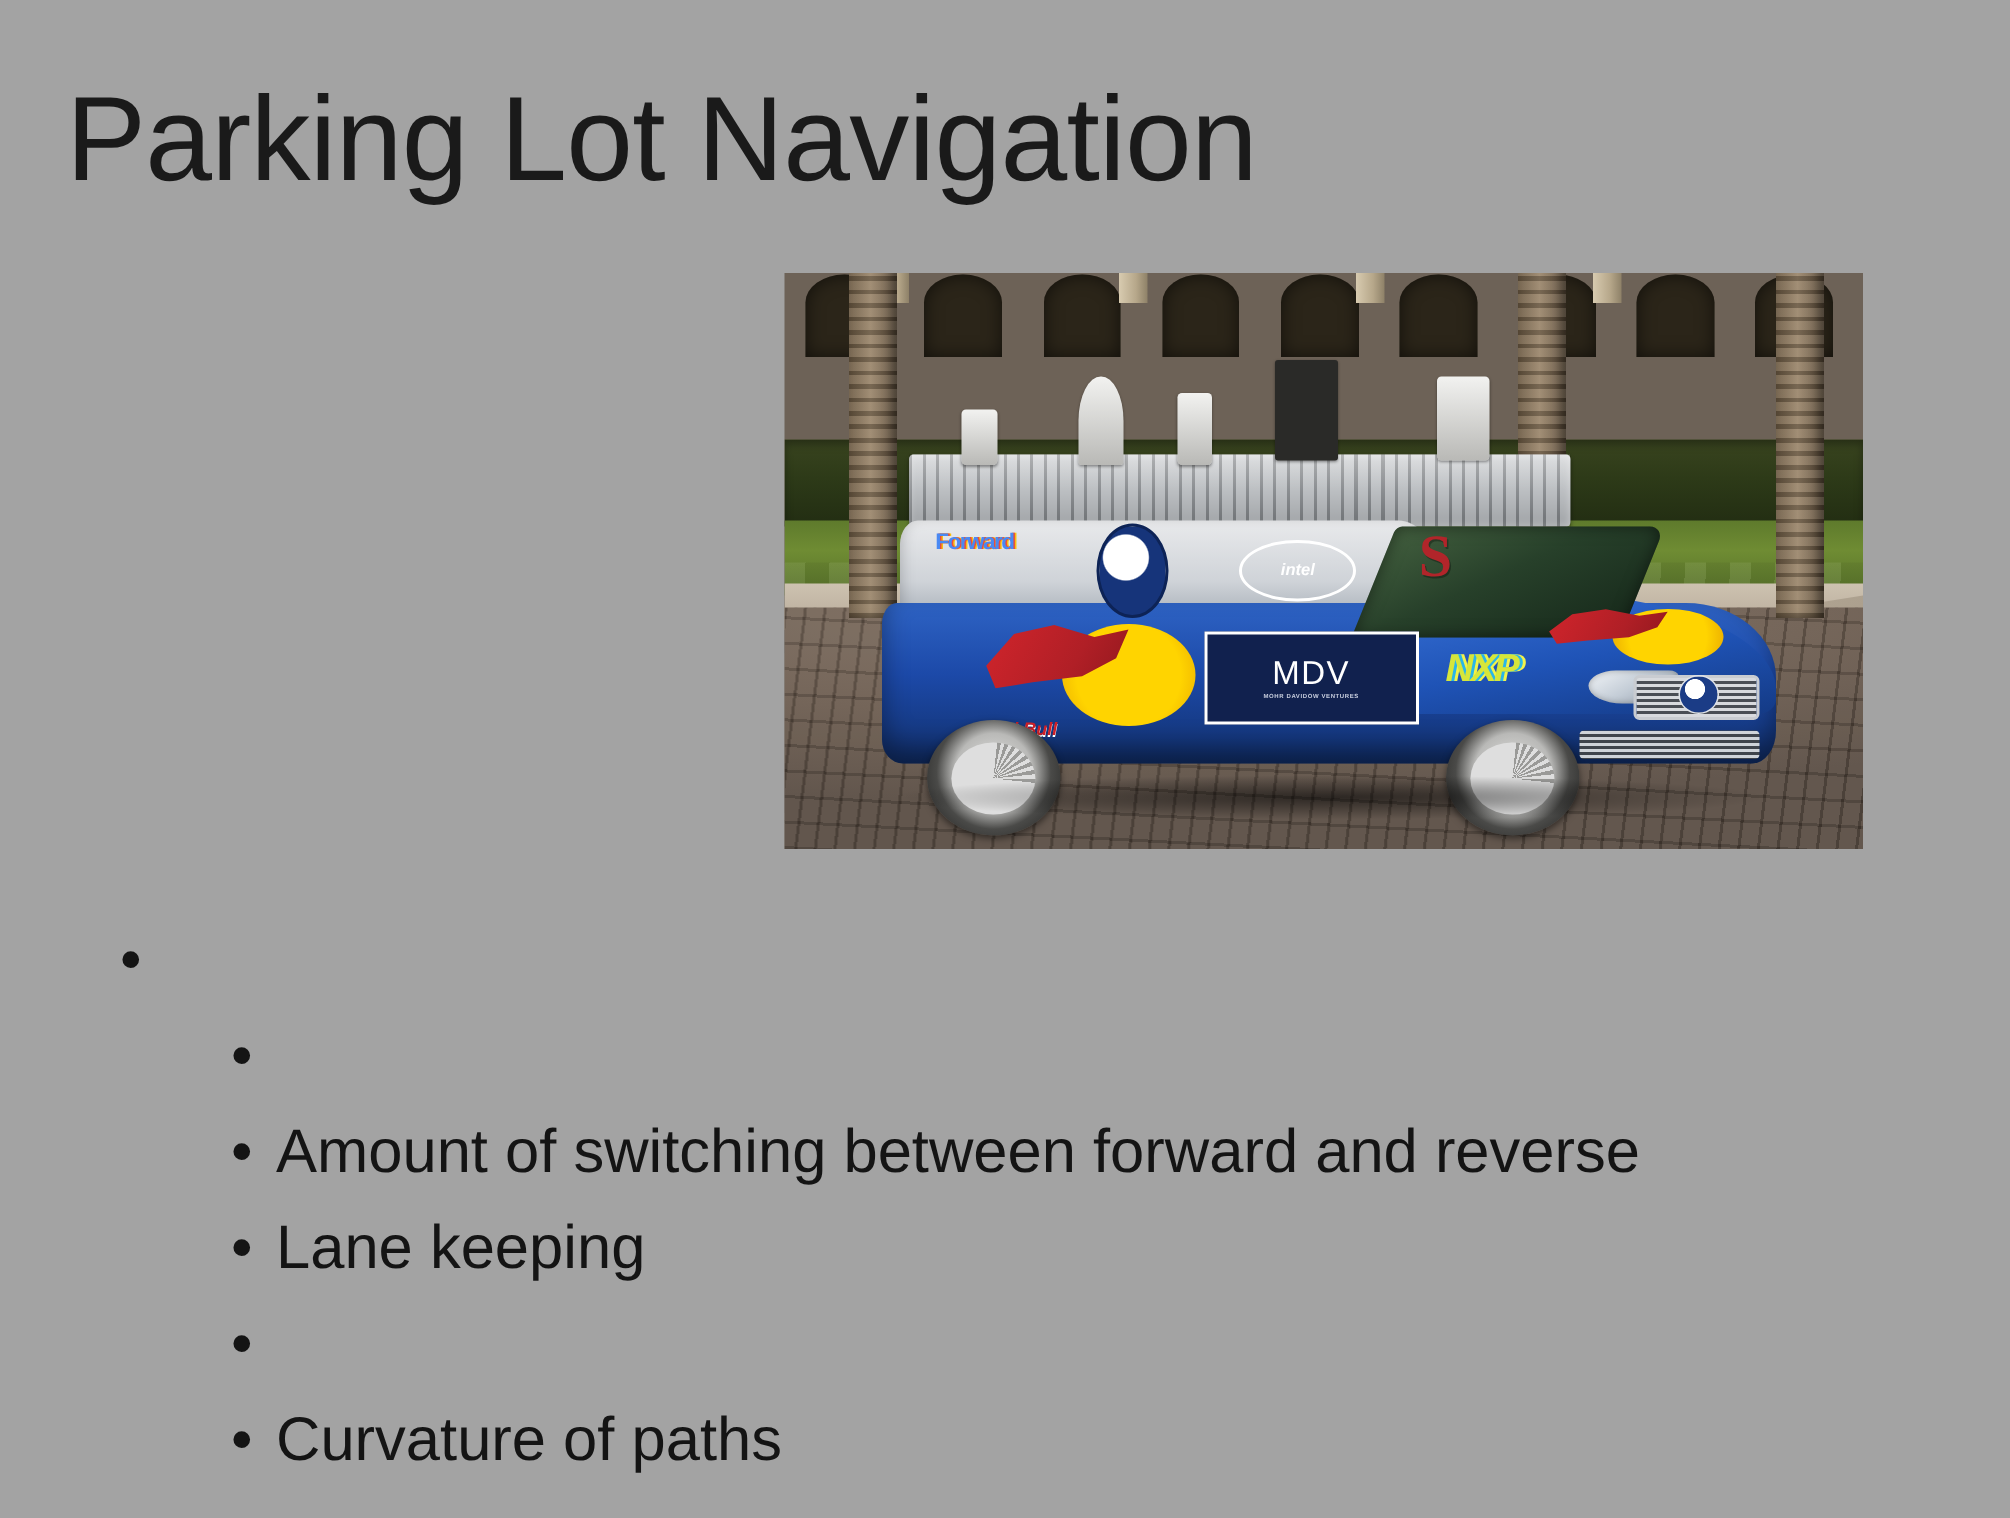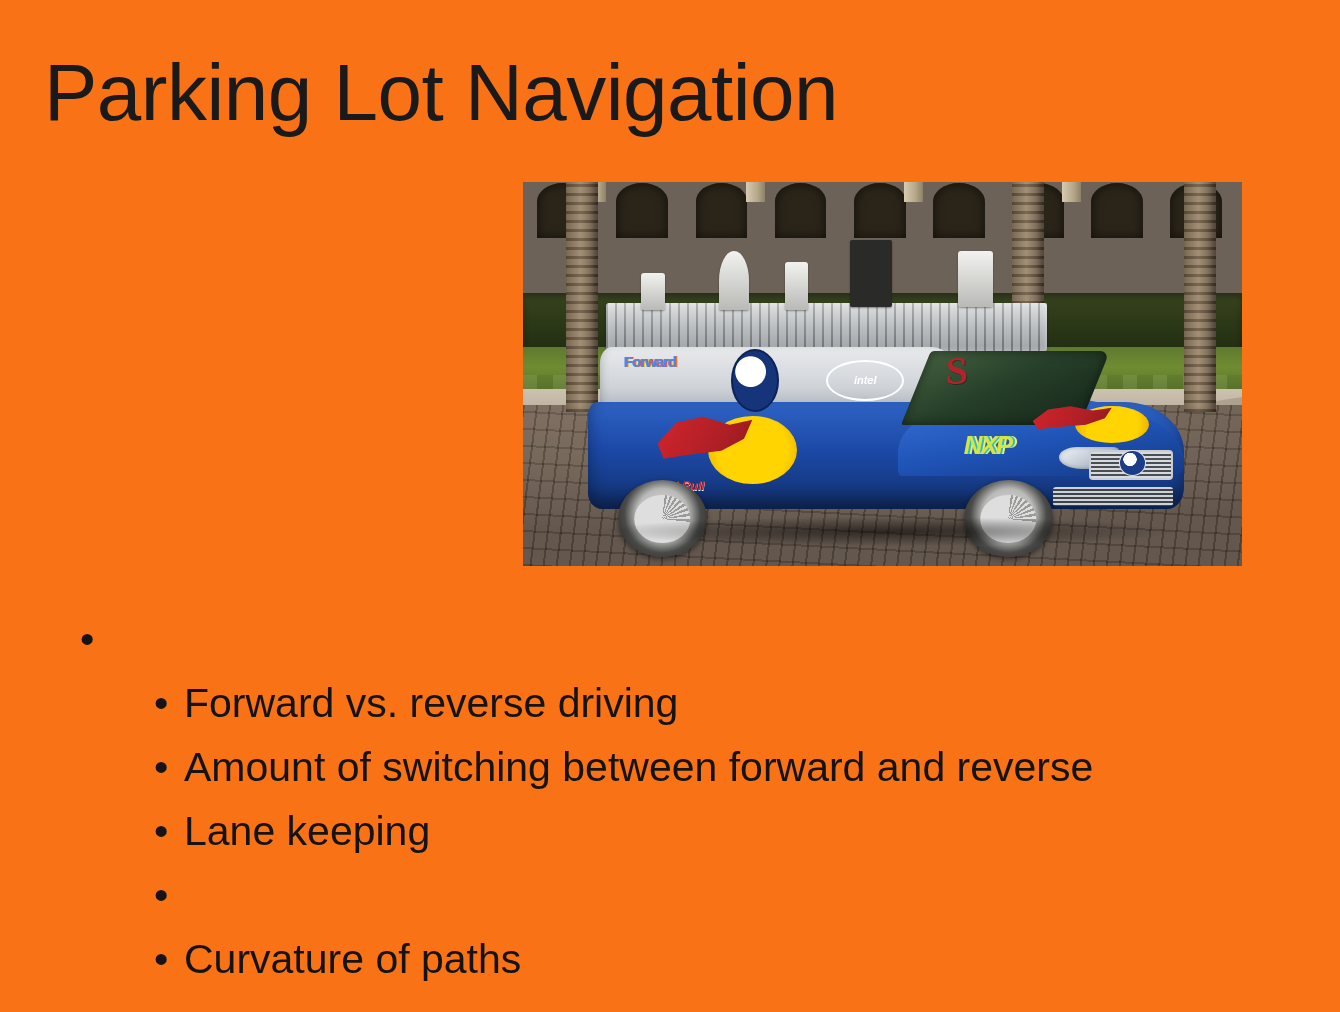--- a/index.html
+++ b/index.html
@@ -2,21 +2,21 @@
 <html><head>
 <meta charset="utf-8">
 <style>
   * { margin:0; padding:0; box-sizing:border-box; }
   html, body {
     width:1340px; height:1012px;
     background:#ffffff;
     font-family:"Liberation Sans", sans-serif;
     overflow:hidden;
   }
-  .slide { position:relative; width:1340px; height:1012px; background:#f97316; }
+  .slide { position:relative; width:1340px; height:1012px; background:#a3a3a3; }
 
   
   .slide-title {
     position:absolute; left:44px; top:52px;
     font-size:80px; font-weight:400; line-height:1.02;
     color:#1a1a1a; letter-spacing:-0.5px; white-space:nowrap;
   }
 
   
   .photo {
@@ -303,20 +303,24 @@
       <div class="logo logo-intel">intel</div>
 
       <div class="logo logo-s">S</div>
 
       <div class="logo logo-redbull-side">
         <div class="rb-yellow"></div>
         <div class="rb-bull"></div>
         <div class="rb-text">Red Bull</div>
       </div>
 
+      <div class="logo logo-mdv">
+        <div class="mdv-main">MDV</div>
+        <div class="mdv-sub">MOHR DAVIDOW VENTURES</div>
+      </div>
 
       <div class="logo logo-nxp">NXP</div>
 
       <div class="logo logo-redbull-hood">
         <div class="rb-yellow"></div>
         <div class="rb-bull"></div>
       </div>
 
       <div class="headlight"></div>
       <div class="grille"></div>
@@ -330,21 +334,20 @@
   </div>
 
   <div class="bullets">
 
     <div class="bullet lvl1">
       <span class="dot">•</span>
     </div>
 
     <div class="bullet lvl2">
       <span class="dot">•</span>
-      <span class="txt">Forward vs. reverse driving</span>
     </div>
 
     <div class="bullet lvl2">
       <span class="dot">•</span>
       <span class="txt">Amount of switching between forward and reverse</span>
     </div>
 
     <div class="bullet lvl2">
       <span class="dot">•</span>
       <span class="txt">Lane keeping</span>

